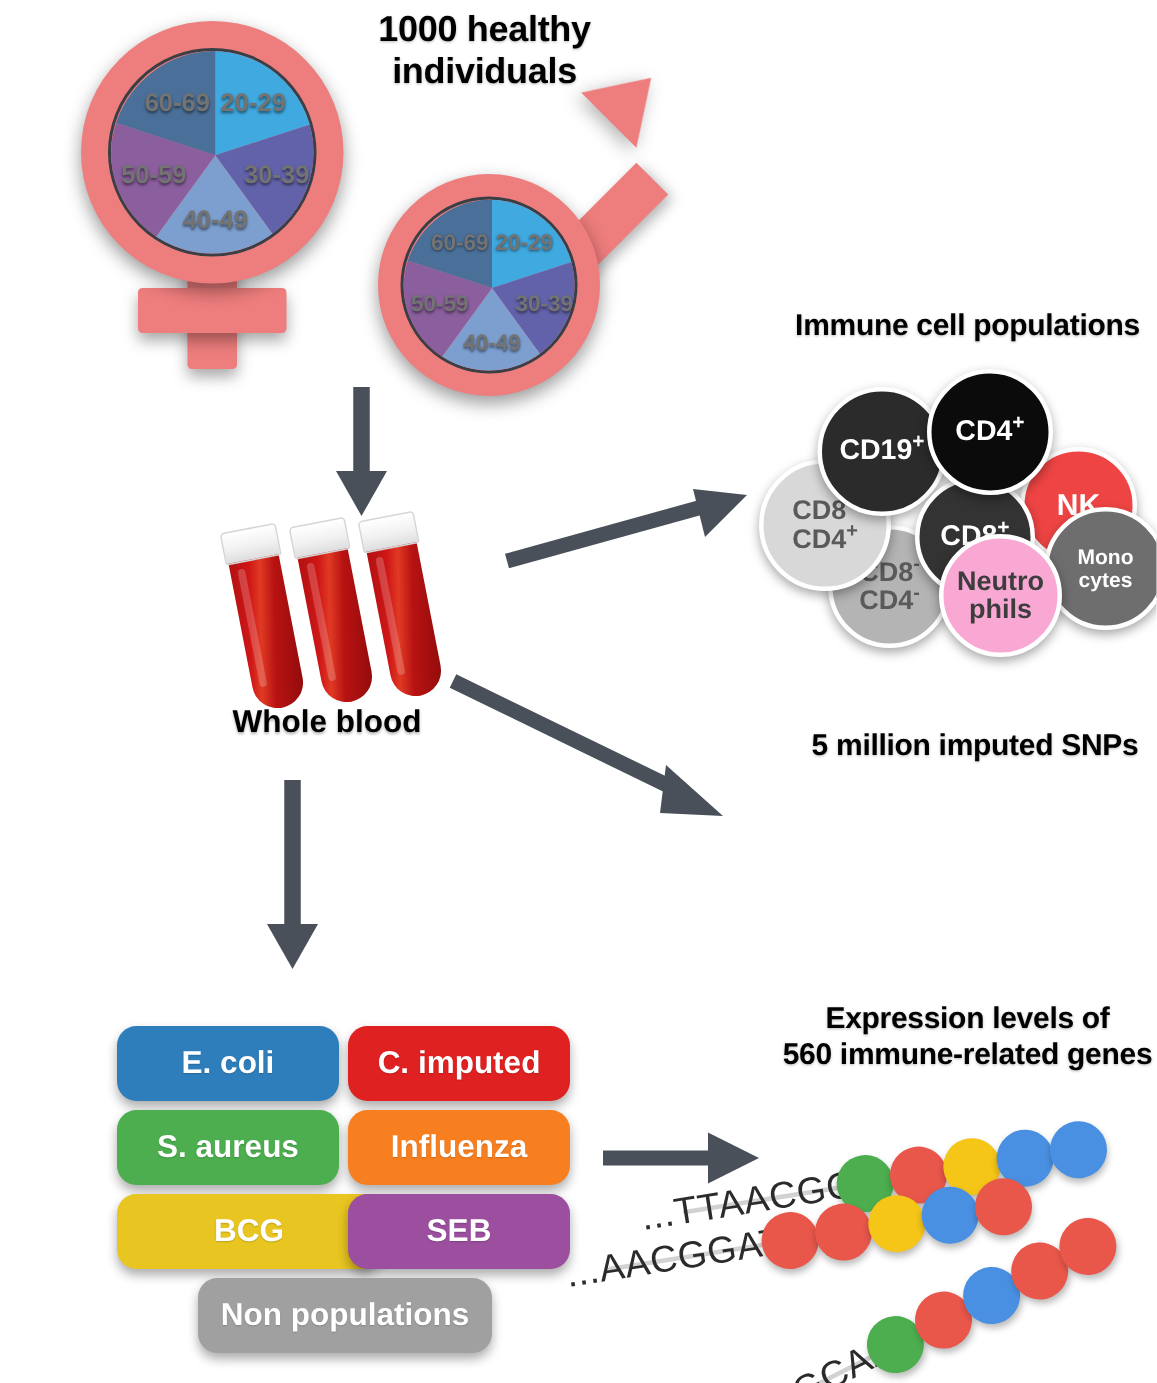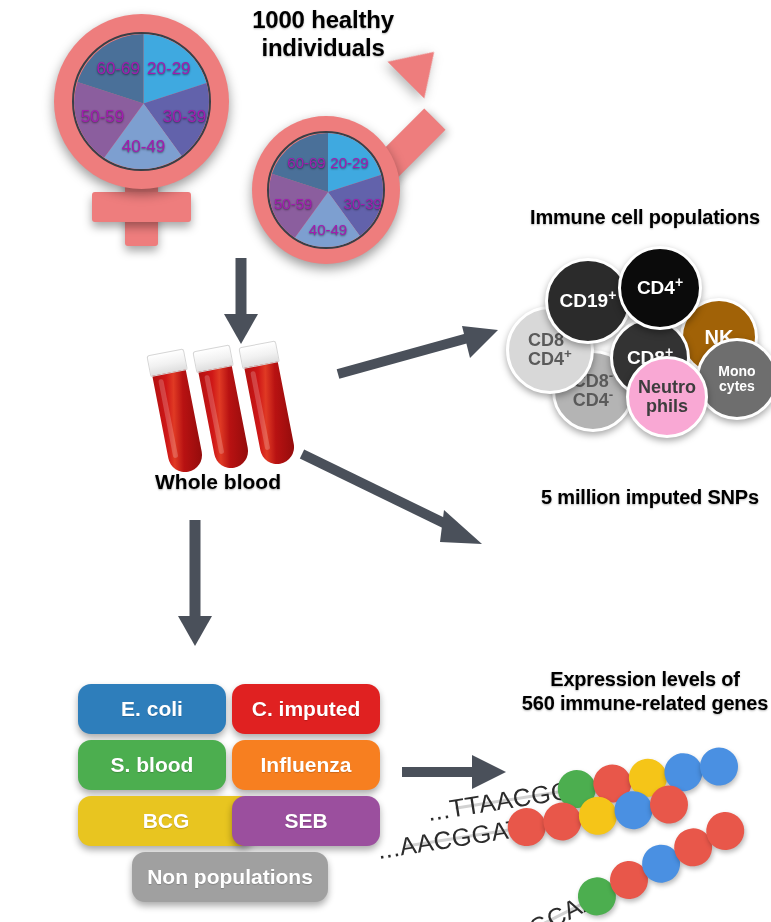--- a/index.html
+++ b/index.html
@@ -27,21 +27,21 @@
   .ring {
     position:absolute; border-radius:50%;
     background:#ee7d7d;
     box-shadow:0 5px 12px rgba(0,0,0,0.40);
   }
   .pie {
     position:absolute; border-radius:50%; overflow:hidden;
     border:2px solid #3a3f46;
   }
   .slice-lbl {
-    position:absolute; color:#a21caf; font-weight:normal;
+    position:absolute; color:#737373; font-weight:bold;
     text-shadow:0 1px 2px rgba(0,0,0,0.55);
     white-space:nowrap; transform:translate(-50%,-50%);
   }
   
   .f-stem {
     position:absolute; background:#ee7d7d;
     box-shadow:0 5px 10px rgba(0,0,0,0.35);
   }
   
   .m-arrow-shaft {
@@ -240,21 +240,21 @@
       </div>
       <div class="bubble" style="left: 578px; top: 246px; width: 84px; height: 84px; background: rgb(11, 11, 11); color: rgb(255, 255, 255); font-size: 19px; z-index: 9;">
         <span>CD4<sup>+</sup></span>
       </div>
       <div class="bubble" style="left: 466px; top: 306px; width: 88px; height: 88px; background: rgb(216, 216, 216); color: rgb(90, 90, 90); font-size: 18px; z-index: 4;">
         <span>CD8<sup>+</sup><br>CD4<sup>+</sup></span>
       </div>
       <div class="bubble" style="left: 570px; top: 318px; width: 80px; height: 80px; background: rgb(51, 51, 51); color: rgb(255, 255, 255); font-size: 19px; z-index: 7;">
         <span>CD8<sup>+</sup></span>
       </div>
-      <div class="bubble" style="left: 640px; top: 298px; width: 78px; height: 78px; background: #a16207; color: rgb(255, 255, 255); font-size: 20px; z-index: 5;">
+      <div class="bubble" style="left: 640px; top: 298px; width: 78px; height: 78px; background: #ef4444; color: rgb(255, 255, 255); font-size: 20px; z-index: 5;">
         <span>NK</span>
       </div>
       <div class="bubble" style="left: 512px; top: 350px; width: 82px; height: 82px; background: rgb(180, 180, 180); color: rgb(90, 90, 90); font-size: 18px; z-index: 3;">
         <span>CD8<sup>-</sup><br>CD4<sup>-</sup></span>
       </div>
       <div class="bubble" style="left: 586px; top: 356px; width: 82px; height: 82px; background: #f9a8d4; color: rgb(61, 61, 61); font-size: 18px; z-index: 8;">
         <span>Neutro<br>phils</span>
       </div>
       <div class="bubble" style="left: 656px; top: 338px; width: 82px; height: 82px; background: rgb(110, 110, 110); color: rgb(255, 255, 255); font-size: 14px; z-index: 6;">
         <span>Mono<br>cytes</span>
@@ -263,21 +263,21 @@
 
 
   <div id="stimuli-block" style="position:absolute; left:0; top:0; width:400px; height:922px;">
       <div class="stim" style="left: 38px; top: 684px; width: 148px; height: 50px; background: rgb(46, 126, 187);">
         <span>E. coli</span>
       </div>
       <div class="stim" style="left: 192px; top: 684px; width: 148px; height: 50px; background: rgb(224, 33, 33);">
         <span>C. imputed</span>
       </div>
       <div class="stim" style="left: 38px; top: 740px; width: 148px; height: 50px; background: rgb(76, 174, 79);">
-        <span>S. blood</span>
+        <span>S. aureus</span>
       </div>
       <div class="stim" style="left: 192px; top: 740px; width: 148px; height: 50px; background: rgb(247, 127, 32);">
         <span>Influenza</span>
       </div>
       <div class="stim" style="left: 38px; top: 796px; width: 176px; height: 50px; background: rgb(232, 197, 32);">
         <span>BCG</span>
       </div>
       <div class="stim" style="left: 192px; top: 796px; width: 148px; height: 50px; background: rgb(155, 79, 158);">
         <span>SEB</span>
       </div>

